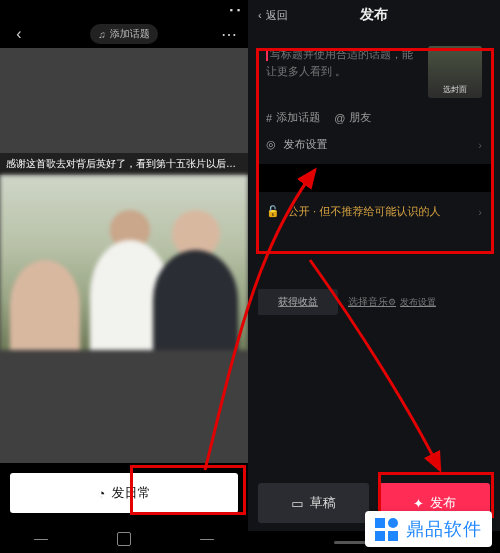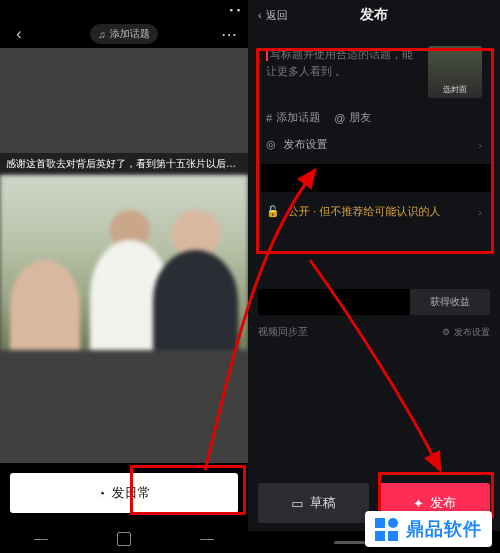--- a/index.html
+++ b/index.html
@@ -41,40 +41,40 @@
   .title-input { flex:1; font-size: 11px; color: #777; line-height: 1.5; }
   .title-input .cursor { display:inline-block; width:2px; height:12px; background:#ff2c55; vertical-align:middle; margin-right:2px;}
   .cover { width: 54px; height: 52px; background: linear-gradient(#4a5340,#2c2c2c); border-radius:3px; position:relative; display:flex; align-items:flex-end; justify-content:center; font-size:8px; color:#ddd; padding-bottom:3px;}
   .chips { display:flex; gap:14px; font-size: 11px; color: #999; }
   .chip { display:flex; align-items:center; gap:4px;}
   .row { display:flex; align-items:center; gap:8px; font-size: 11px; color:#aaa; position:relative;}
   .row .sub { color:#5a5d63; font-size:9px; margin-left:auto; margin-right:10px;}
   .row .chev { color:#555; position:absolute; right:0;}
   .blackstrip { height: 28px; background:#000; margin:0 -10px; }
   .row.gold { color:#d9a441; }
-  .lower { margin: 60px 10px 0 10px; font-size:10px; color:#888; display:flex; flex-direction:column; gap:10px;}
+  .lower { margin: 60px 10px 0 10px; font-size:10px; color:#888; display:flex; gap:10px;text-decoration:underline;}
   .earn { display:flex; }
   .earn-l { flex:1; height:26px; background:#000; border-radius:3px 0 0 3px;}
   .earn-r { width:80px; height:26px; background:#24262c; border-radius:0 3px 3px 0; display:flex; align-items:center; justify-content:center; color:#aaa;}
   .sync-row{ display:flex; justify-content:space-between; align-items:center; color:#777;}
   .sync-set{ display:flex; align-items:center; gap:4px; font-size:9px;}
   .r-bottom { margin-top:auto; height: 56px; display:flex; padding:8px 10px; gap:10px; }
   .btn.dark { background:#2a2c31; color:#ddd; }
   .r-nav { height:22px; background:#000; display:flex; align-items:center; justify-content:center;}
   .r-nav .bar{ width:80px; height:3px; background:#555; border-radius:2px;}
   
   .anno { position:absolute; border: 3px solid #e20000; pointer-events:none; }
   .arrow { position:absolute; pointer-events:none; }
   .arrow svg{ overflow:visible; }
   
   .watermark { position:absolute; right:8px; bottom:6px; background:#fff; padding:6px 10px; display:flex; align-items:center; gap:8px; border-radius:4px; box-shadow:0 0 4px rgba(0,0,0,0.15);}
   .wm-logo { display:grid; grid-template-columns:10px 10px; grid-template-rows:10px 10px; gap:3px;}
   .wm-sq{ background:#1e87ff; }
   .wm-sq.r{ border-radius:50%; background:#1e87ff;}
-  .wm-text{ font-size:18px; font-weight:700; color:#1e87ff; letter-spacing:1px;}
+  .wm-text{ font-size:18px; font-weight:400; color:#1e87ff; letter-spacing:1px;}
 </style>
 </head>
 <body>
 
 <div class="phones">
 
   <div class="phone left">
     <div class="statusbar">
       <span></span>
         <span class="icons"><span>▪</span><span>▪</span></span>
@@ -153,21 +153,21 @@
     </div>
 
     <div class="lower">
       <div class="earn">
         <div class="earn-l"></div>
         <div class="earn-r">
             <span>获得收益</span>
           </div>
       </div>
       <div class="sync-row">
-        <span>视频同步至</span>
+        <span>选择音乐</span>
         <span class="sync-set">
           <span>⚙</span>
           <span>发布设置</span>
         </span>
       </div>
     </div>
 
     <div class="r-bottom">
       <div class="btn dark">
         <span>▭</span>

